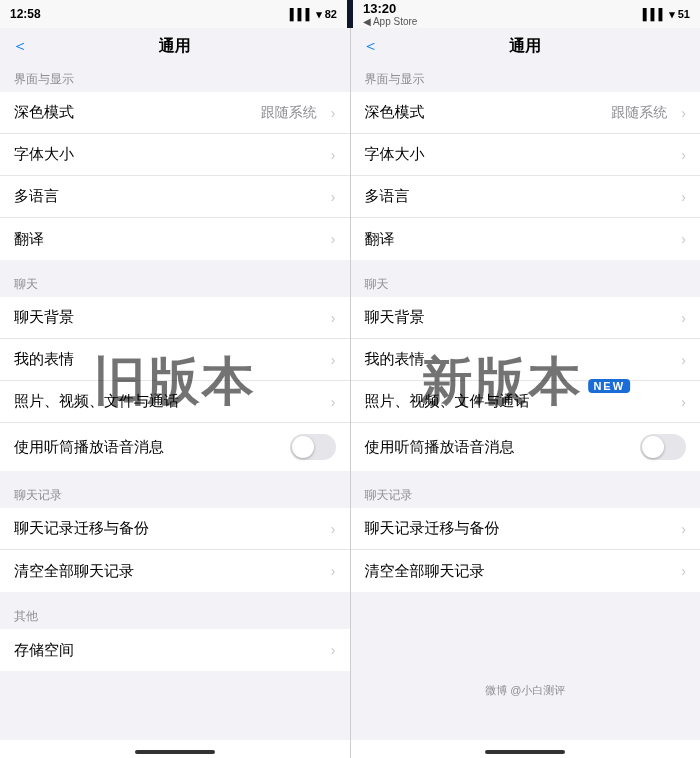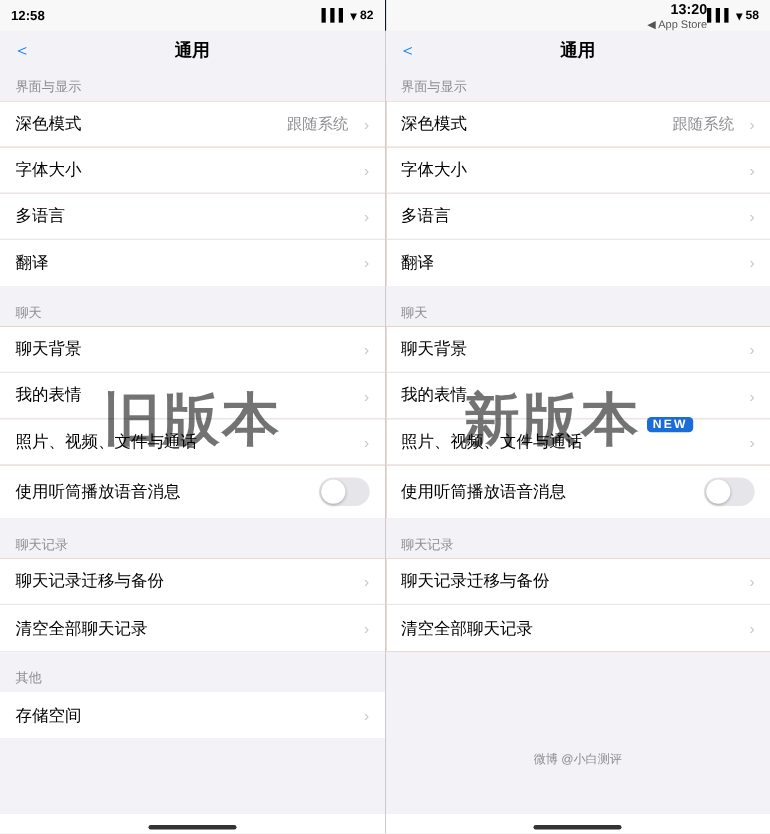--- a/index.html
+++ b/index.html
@@ -61,21 +61,21 @@
     .section-label {
       font-size: 12px;
       color: #8e8e93;
       padding: 8px 14px 4px;
       background: #f2f2f7;
       text-transform: none;
     }
 
     
     .settings-group {
-      background: #c2410c;
+      background: #8b5cf6;
       margin: 0 0 0 0;
     }
     .settings-row {
       display: flex;
       align-items: center;
       justify-content: space-between;
       padding: 11px 14px;
       border-bottom: 1px solid #e5e5ea;
       background: #fff;
       min-height: 42px;
@@ -204,21 +204,21 @@
     .status-half {
       flex: 1;
       display: flex;
       align-items: center;
       justify-content: space-between;
       padding: 0 10px;
       font-size: 12px;
       font-weight: 600;
     }
     .status-half:first-child {
-      border-right: 1px solid #0f172a;
+      border-right: 6px solid #0f172a;
     }
     .status-icons {
       display: flex;
       align-items: center;
       gap: 3px;
       font-size: 11px;
     }
 
     .section-gap {
       height: 8px;
@@ -246,28 +246,28 @@
 <div class="dual-status">
   <div class="status-half">
     <span>12:58</span>
     <div class="status-icons">
       <span>▌▌▌</span>
       <span>▾</span>
       <span>82</span>
     </div>
   </div>
   <div class="status-half">
-    <div style="text-align:right; flex:1">
+    <div style="text-align:left; flex:1">
       <div style="font-size:13px; font-weight:700;">13:20</div>
       <div style="font-size:10px; color:#555; font-weight:400;">◀ App Store</div>
     </div>
     <div class="status-icons">
       <span>▌▌▌</span>
       <span>▾</span>
-      <span>58</span>
+      <span>51</span>
     </div>
   </div>
 </div>
 
 <div class="screens">
 
   <div class="screen">
 
     <div class="nav-bar">
       <span class="nav-back">＜</span>

